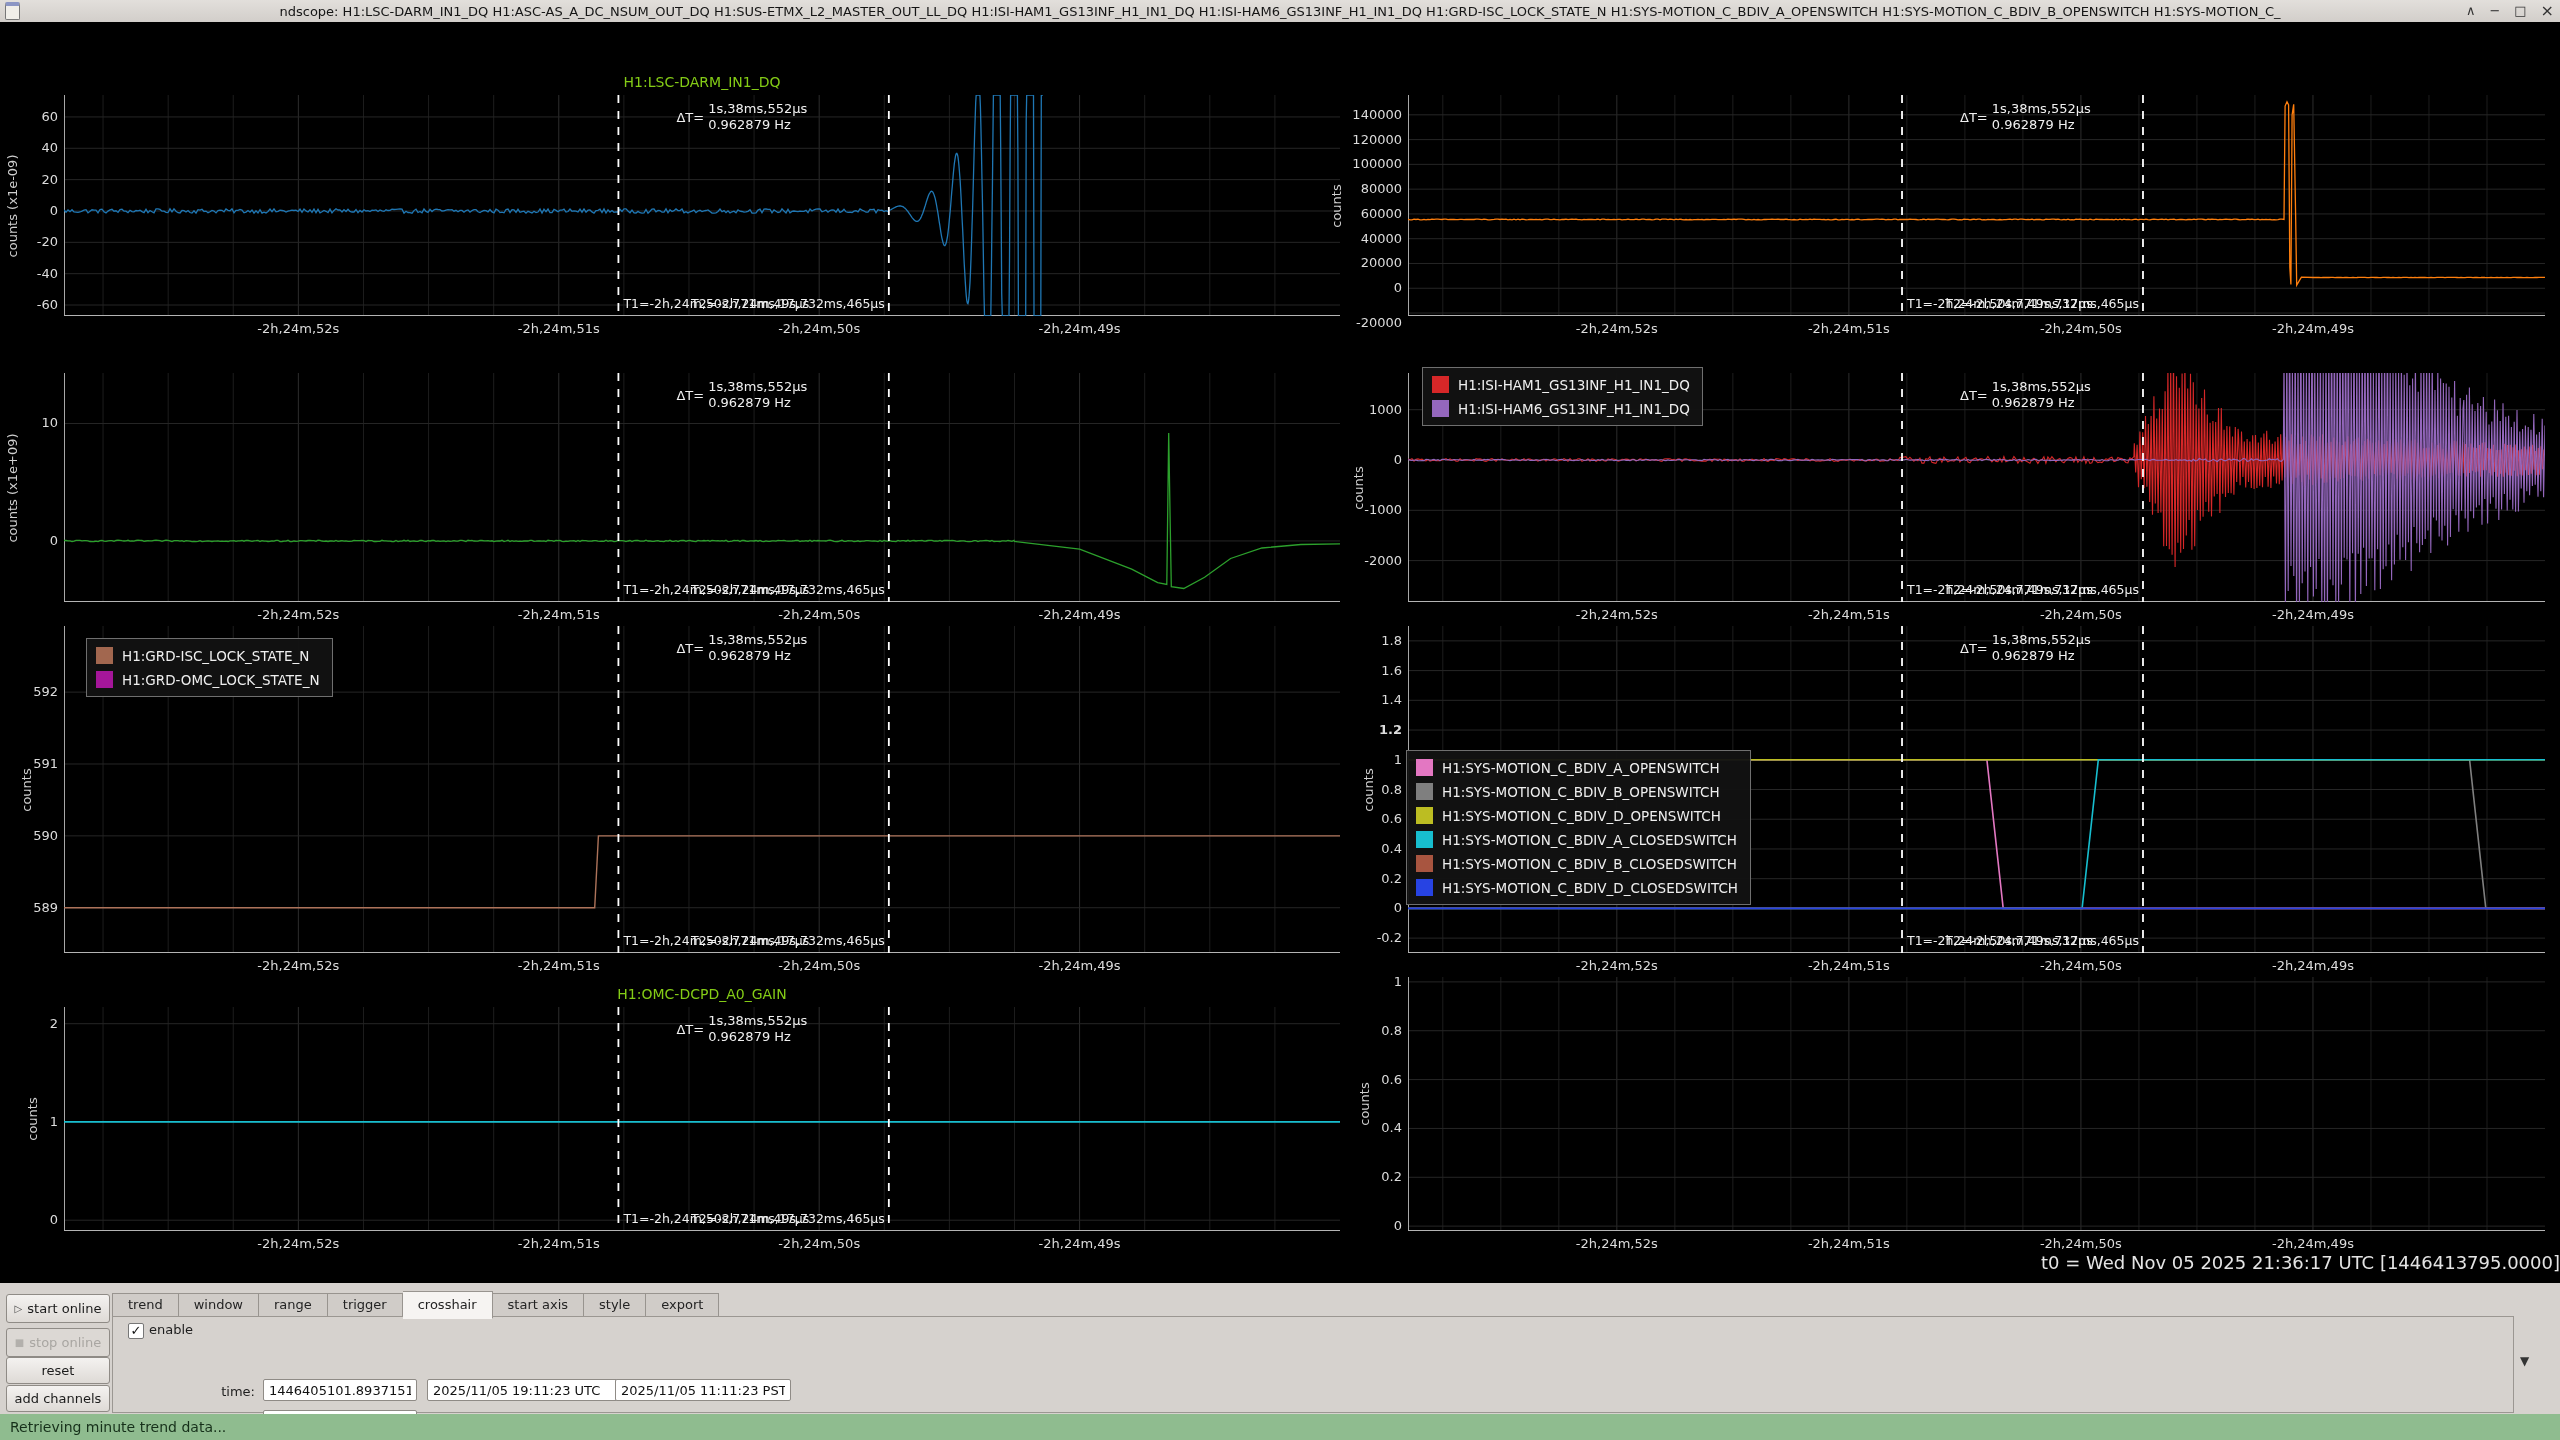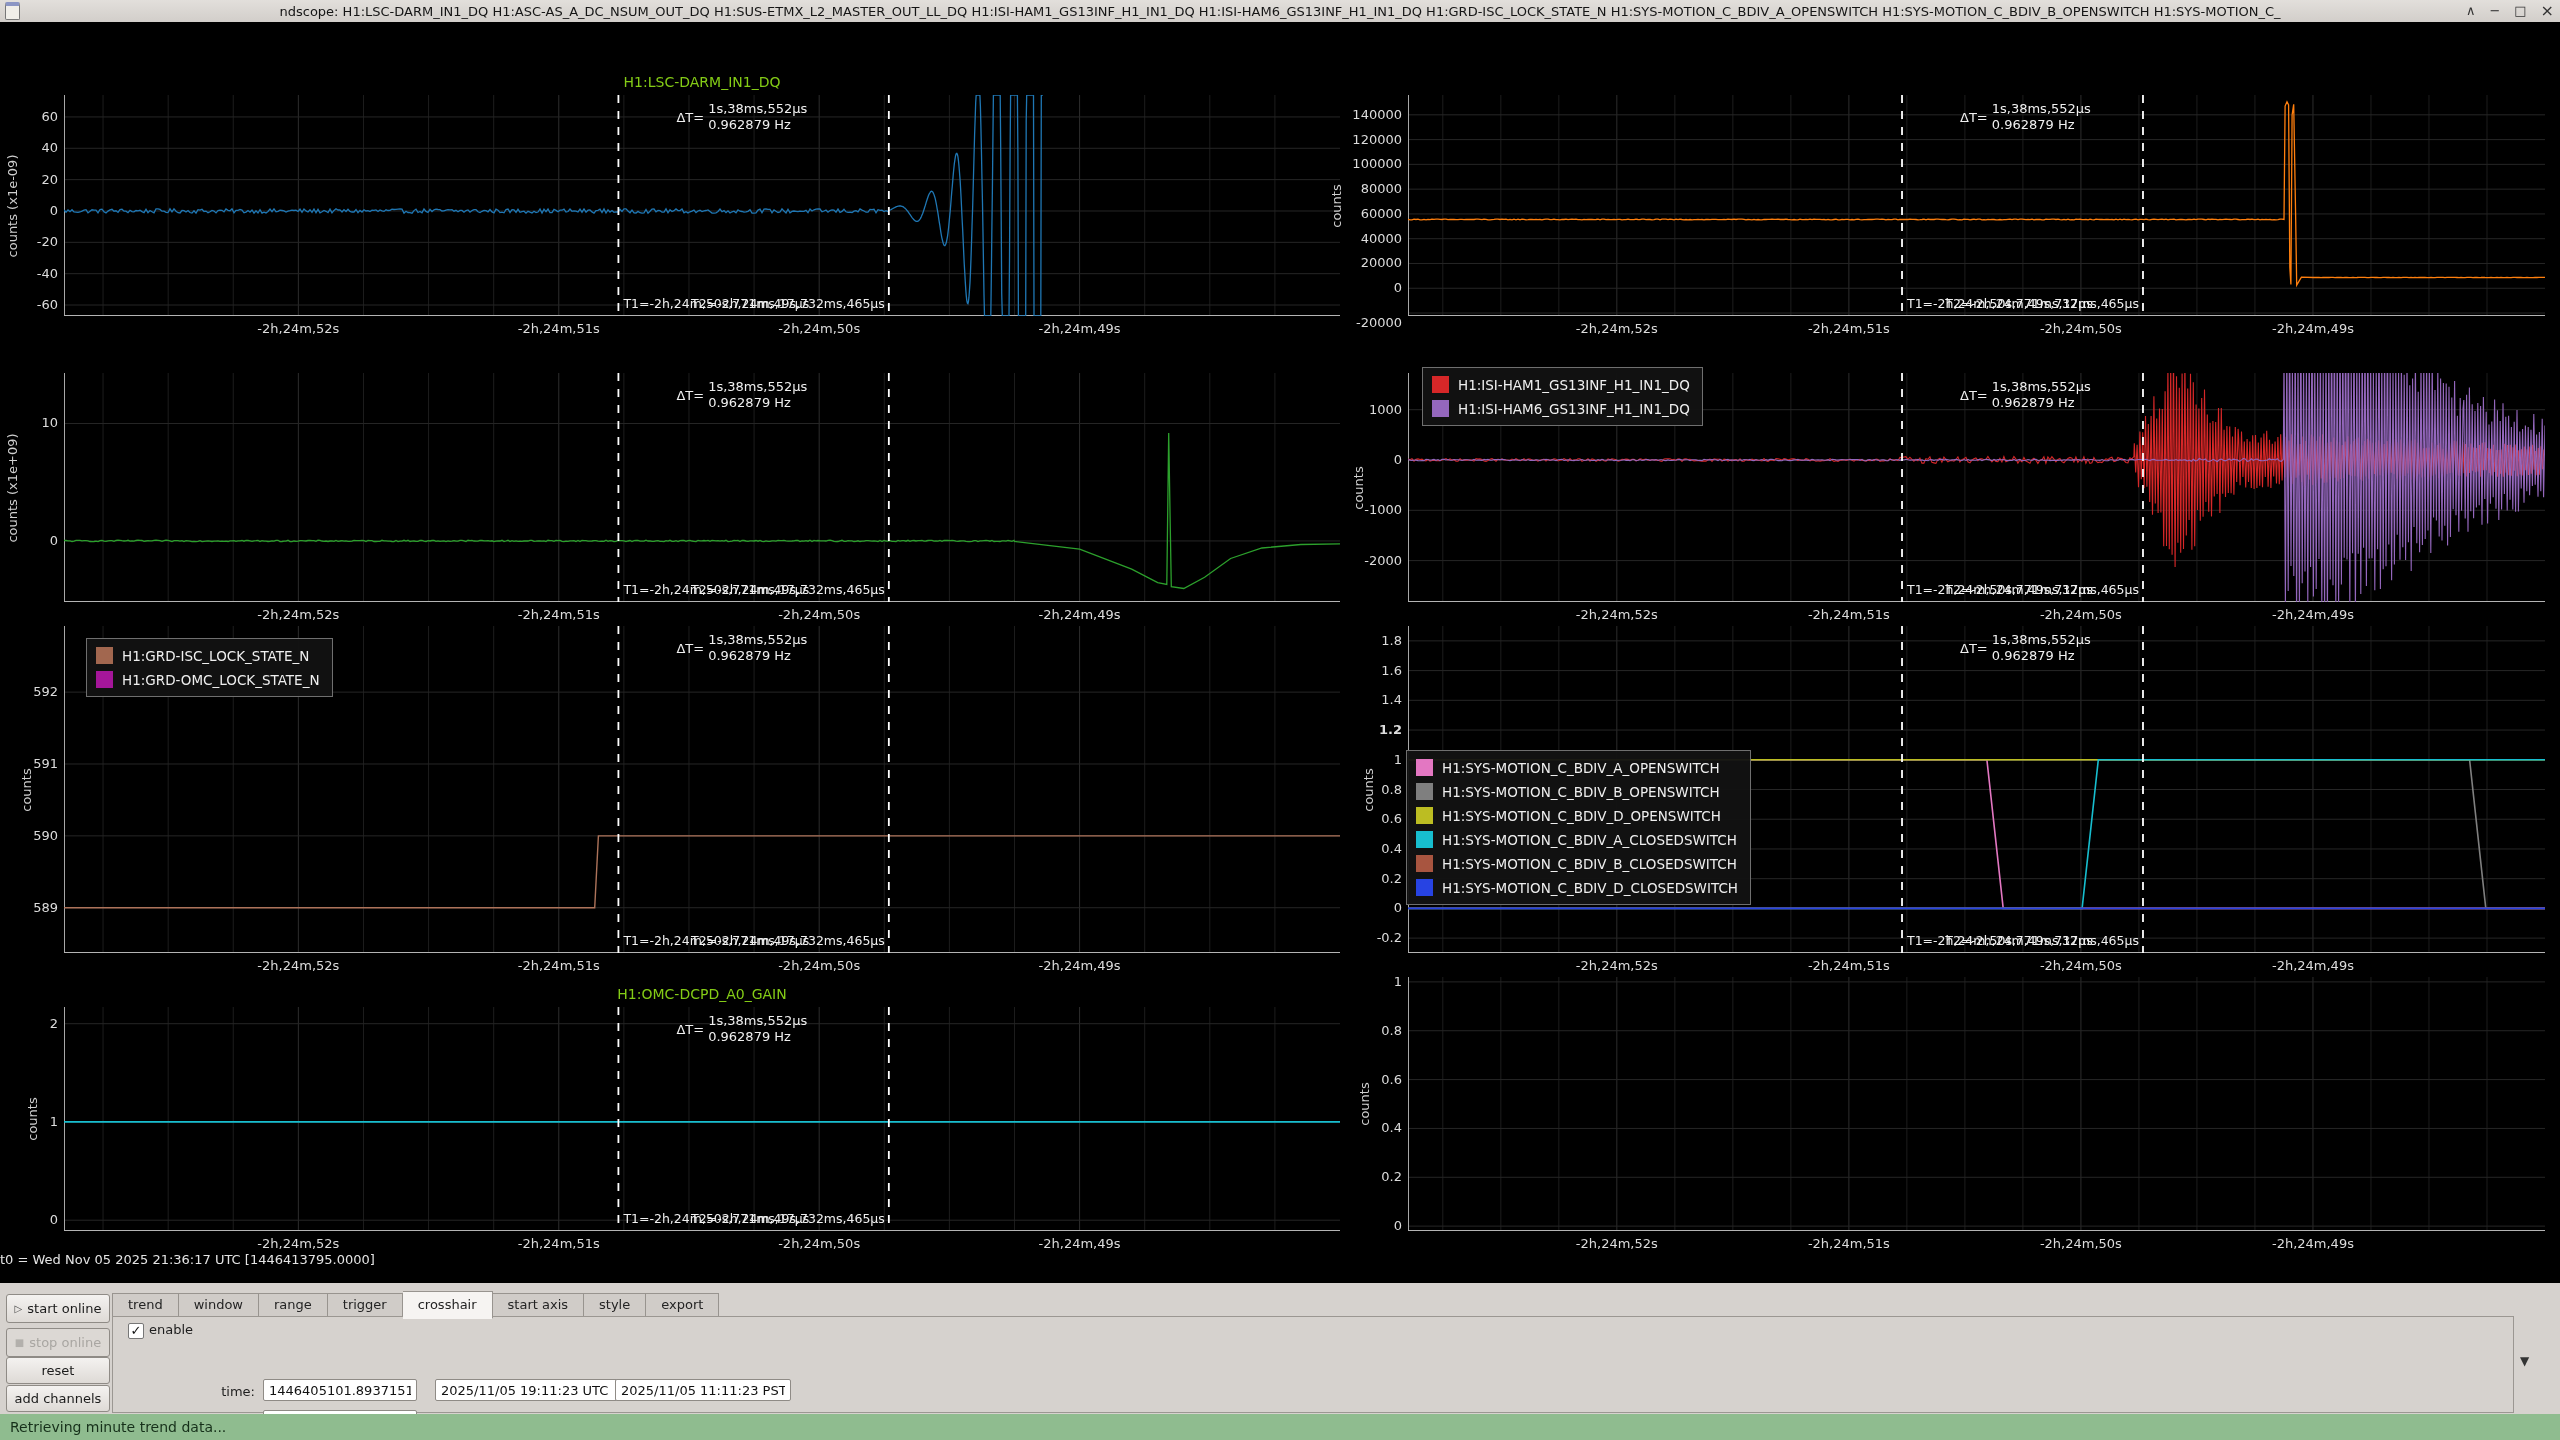--- a/index.html
+++ b/index.html
@@ -27,22 +27,22 @@
     transform:translateX(-50%);}
   .dt{position:absolute;display:flex;align-items:center;color:#f0f0f0;font-size:13px;gap:4px;}
   .dtcol{display:flex;flex-direction:column;line-height:16px;}
   .cht{position:absolute;color:#f0f0f0;font-size:12.5px;white-space:nowrap;}
   .cht.t2{text-align:right;}
   .legend{position:absolute;background:rgba(18,18,18,.96);border:1px solid #6f6f6f;
     padding:8px 12px 8px 9px;display:flex;flex-direction:column;gap:7px;z-index:3;}
   .legend .row{display:flex;align-items:center;gap:9px;}
   .legend .sw{width:17px;height:17px;flex:0 0 17px;}
   .legend .lt{color:#efefef;font-size:13.5px;white-space:nowrap;}
-  #t0{position:absolute;left:0;top:1230px;width:2560px;text-align:left;color:#e4e4e4;
-    font-size:13px;}
+  #t0{position:absolute;left:0;top:1230px;width:2560px;text-align:right;color:#e4e4e4;
+    font-size:18px;}
   
   #bottom{position:absolute;left:0;top:1283px;width:2560px;height:131px;background:#d6d2ce;}
   .btn{position:absolute;left:6px;width:102px;background:linear-gradient(#f4f2f0,#dedad6);
     border:1px solid #8f8b86;border-radius:3px;font-size:13px;color:#1b1b1b;
     display:flex;align-items:center;justify-content:center;gap:5px;cursor:default;}
   .btn .ic{font-size:10px;color:#4a4a4a;}
   .btn.disabled{color:#a9a6a2;background:#dcd8d4;}
   .btn.disabled .ic{color:#b3b0ac;}
   #tabs{position:absolute;left:112px;top:9px;display:flex;align-items:center;height:25px;}
   .tab{background:#d0ccc8;border:1px solid #98948f;border-left:none;height:22px;
@@ -562,21 +562,21 @@
       <div class="tab active">crosshair</div>
       <div class="tab">start axis</div>
       <div class="tab">style</div>
       <div class="tab">export</div>
     </div>
   <div id="chpanel">
     <div id="cb">✓</div>
     <div id="cblabel">enable</div>
     <div class="fieldlabel" style="left:86px;top:67px;">time:</div>
     <input class="fld" style="left: 150px; top: 62px; width: 154px;" value="1446405101.8937151">
-    <input class="fld" style="left: 322px; top: 62px; width: 192px;" value="2025/11/05 19:11:23 UTC">
+    <input class="fld" style="left: 314px; top: 62px; width: 192px;" value="2025/11/05 19:11:23 UTC">
     <input class="fld" style="left: 502px; top: 62px; width: 176px;" value="2025/11/05 11:11:23 PST">
     <div class="fieldlabel" style="left:86px;top:98px;">Y:</div>
     <input class="fld" style="left: 150px; top: 93px; width: 154px;" value="9.96854141002631">
   </div>
   <div id="caret">▼</div>
 </div>
 
 <div id="statusbar">Retrieving minute trend data...</div>
 
 </body></html>

